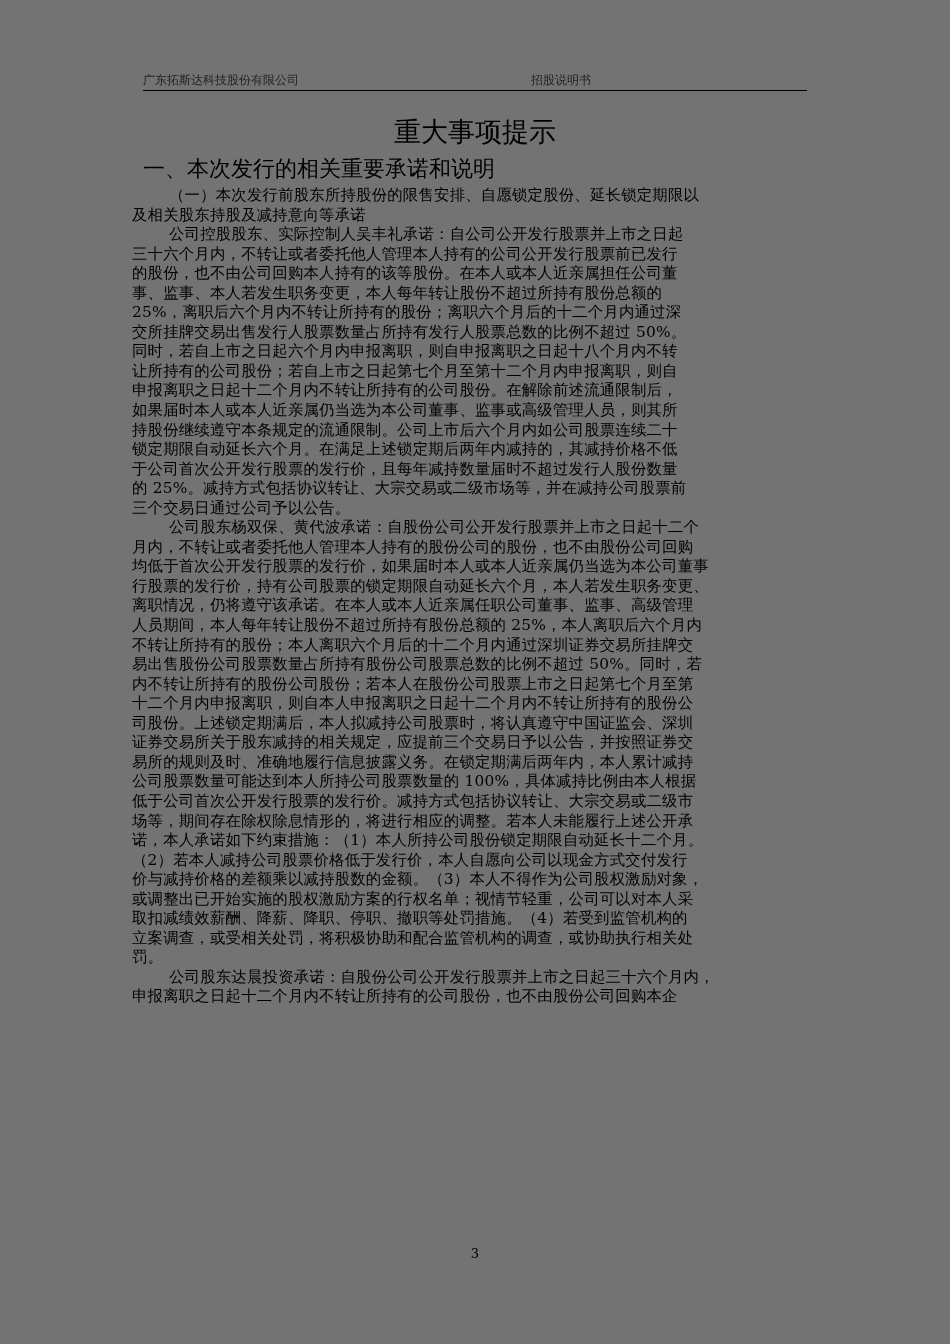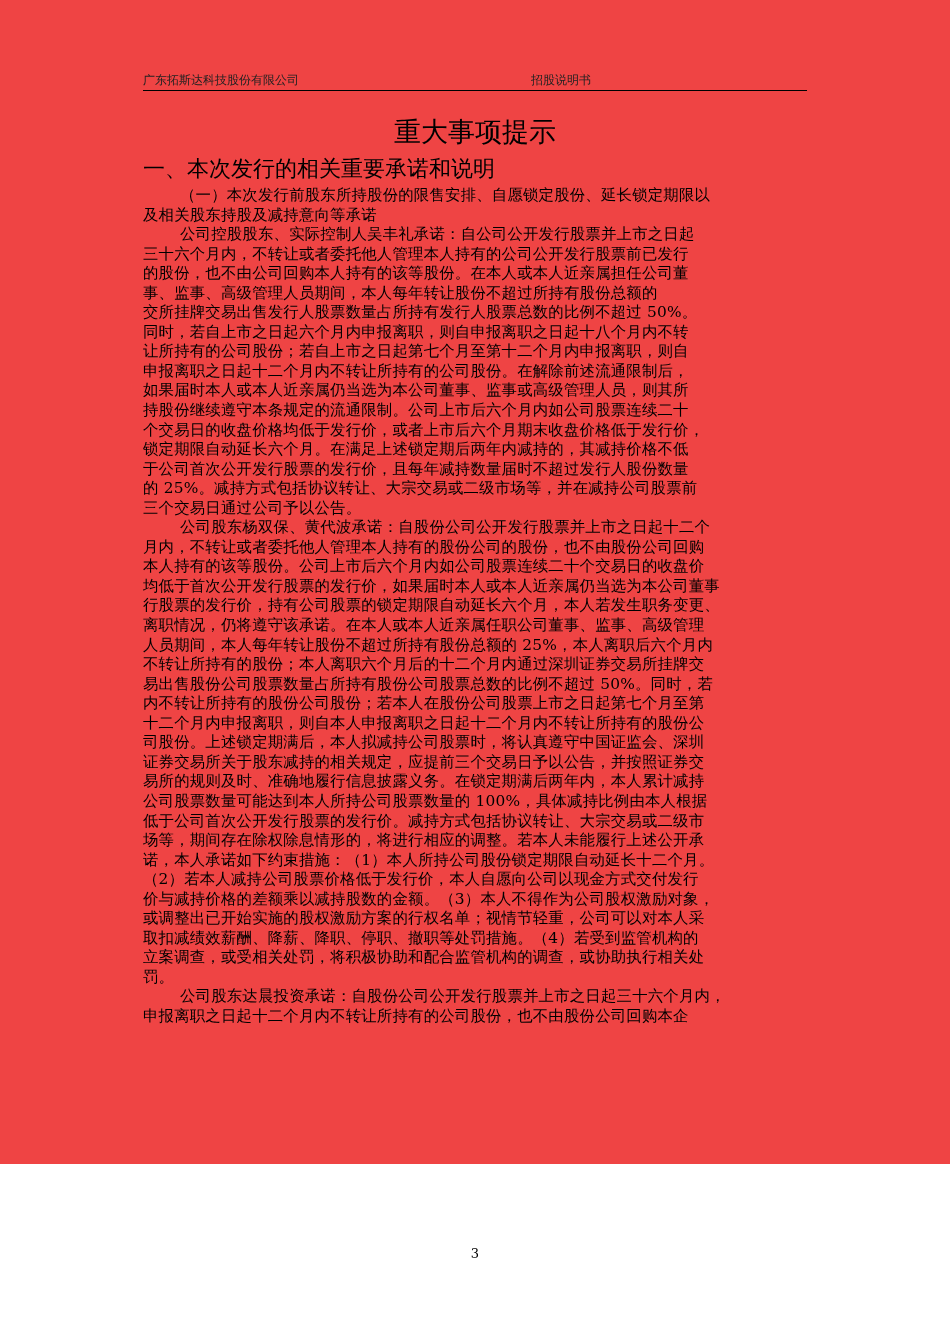--- a/index.html
+++ b/index.html
@@ -1,27 +1,27 @@
 <!DOCTYPE html>
 <html><head>
 <meta charset="utf-8">
 <style>
   html, body { margin: 0; padding: 0; background: #ffffff; }
   body { width: 950px; height: 1344px; position: relative; overflow: hidden;
          font-family: "DejaVu Serif", "Liberation Serif", serif; color: #000; }
-  .page { position: absolute; left: 0; top: 0; width: 950px; height: 1164px; background: #ef4444; }
+  .page { position: absolute; left: 0; top: 0; width: 950px; height: 1344px; background: #737373; }
   .header { position: absolute; left: 143px; top: 70px; width: 664px; height: 20px;
             border-bottom: 1px solid #000; font-size: 12px; color: #222; }
   .header .left { position: absolute; left: 0; top: 2px; }
   .header .center { position: absolute; left: 388px; top: 2px; }
   .title { position: absolute; left: 0; width: 950px; top: 114px; text-align: center;
            font-family: "DejaVu Sans", "Liberation Sans", sans-serif; font-size: 27px; }
   .h1 { position: absolute; left: 143px; top: 154px; font-family: Liberation Serif, serif;
         font-size: 22px; }
-  .body { position: absolute; left: 143px; top: 186px; width: 680px; }
+  .body { position: absolute; left: 132px; top: 186px; width: 680px; }
   .line { font-size: 15.4px; height: 19.55px; line-height: 19.55px; white-space: nowrap; letter-spacing: 0.2px; }
   .indent { padding-left: 37px; }
   .pnum { position: absolute; left: 0; width: 950px; top: 1246px; text-align: center; font-size: 13px; }
 </style>
 </head>
 <body>
 
 <div class="page">
   <div class="header">
     <span class="left">广东拓斯达科技股份有限公司</span>
@@ -30,35 +30,34 @@
 
   <div class="title">重大事项提示</div>
   <div class="h1">一、本次发行的相关重要承诺和说明</div>
 
   <div class="body" id="body">
       <div class="line indent">（一）本次发行前股东所持股份的限售安排、自愿锁定股份、延长锁定期限以</div>
       <div class="line">及相关股东持股及减持意向等承诺</div>
       <div class="line indent">公司控股股东、实际控制人吴丰礼承诺：自公司公开发行股票并上市之日起</div>
       <div class="line">三十六个月内，不转让或者委托他人管理本人持有的公司公开发行股票前已发行</div>
       <div class="line">的股份，也不由公司回购本人持有的该等股份。在本人或本人近亲属担任公司董</div>
-      <div class="line">事、监事、高级管理人员期间，本人每年转让股份不超过所持有股份总额的</div>
+      <div class="line">事、监事、本人若发生职务变更，本人每年转让股份不超过所持有股份总额的</div>
+      <div class="line">25%，离职后六个月内不转让所持有的股份；离职六个月后的十二个月内通过深</div>
       <div class="line">交所挂牌交易出售发行人股票数量占所持有发行人股票总数的比例不超过 50%。</div>
       <div class="line">同时，若自上市之日起六个月内申报离职，则自申报离职之日起十八个月内不转</div>
       <div class="line">让所持有的公司股份；若自上市之日起第七个月至第十二个月内申报离职，则自</div>
       <div class="line">申报离职之日起十二个月内不转让所持有的公司股份。在解除前述流通限制后，</div>
       <div class="line">如果届时本人或本人近亲属仍当选为本公司董事、监事或高级管理人员，则其所</div>
       <div class="line">持股份继续遵守本条规定的流通限制。公司上市后六个月内如公司股票连续二十</div>
-      <div class="line">个交易日的收盘价格均低于发行价，或者上市后六个月期末收盘价格低于发行价，</div>
       <div class="line">锁定期限自动延长六个月。在满足上述锁定期后两年内减持的，其减持价格不低</div>
       <div class="line">于公司首次公开发行股票的发行价，且每年减持数量届时不超过发行人股份数量</div>
       <div class="line">的 25%。减持方式包括协议转让、大宗交易或二级市场等，并在减持公司股票前</div>
       <div class="line">三个交易日通过公司予以公告。</div>
       <div class="line indent">公司股东杨双保、黄代波承诺：自股份公司公开发行股票并上市之日起十二个</div>
       <div class="line">月内，不转让或者委托他人管理本人持有的股份公司的股份，也不由股份公司回购</div>
-      <div class="line">本人持有的该等股份。公司上市后六个月内如公司股票连续二十个交易日的收盘价</div>
       <div class="line">均低于首次公开发行股票的发行价，如果届时本人或本人近亲属仍当选为本公司董事</div>
       <div class="line">行股票的发行价，持有公司股票的锁定期限自动延长六个月，本人若发生职务变更、</div>
       <div class="line">离职情况，仍将遵守该承诺。在本人或本人近亲属任职公司董事、监事、高级管理</div>
       <div class="line">人员期间，本人每年转让股份不超过所持有股份总额的 25%，本人离职后六个月内</div>
       <div class="line">不转让所持有的股份；本人离职六个月后的十二个月内通过深圳证券交易所挂牌交</div>
       <div class="line">易出售股份公司股票数量占所持有股份公司股票总数的比例不超过 50%。同时，若</div>
       <div class="line">内不转让所持有的股份公司股份；若本人在股份公司股票上市之日起第七个月至第</div>
       <div class="line">十二个月内申报离职，则自本人申报离职之日起十二个月内不转让所持有的股份公</div>
       <div class="line">司股份。上述锁定期满后，本人拟减持公司股票时，将认真遵守中国证监会、深圳</div>
       <div class="line">证券交易所关于股东减持的相关规定，应提前三个交易日予以公告，并按照证券交</div>

